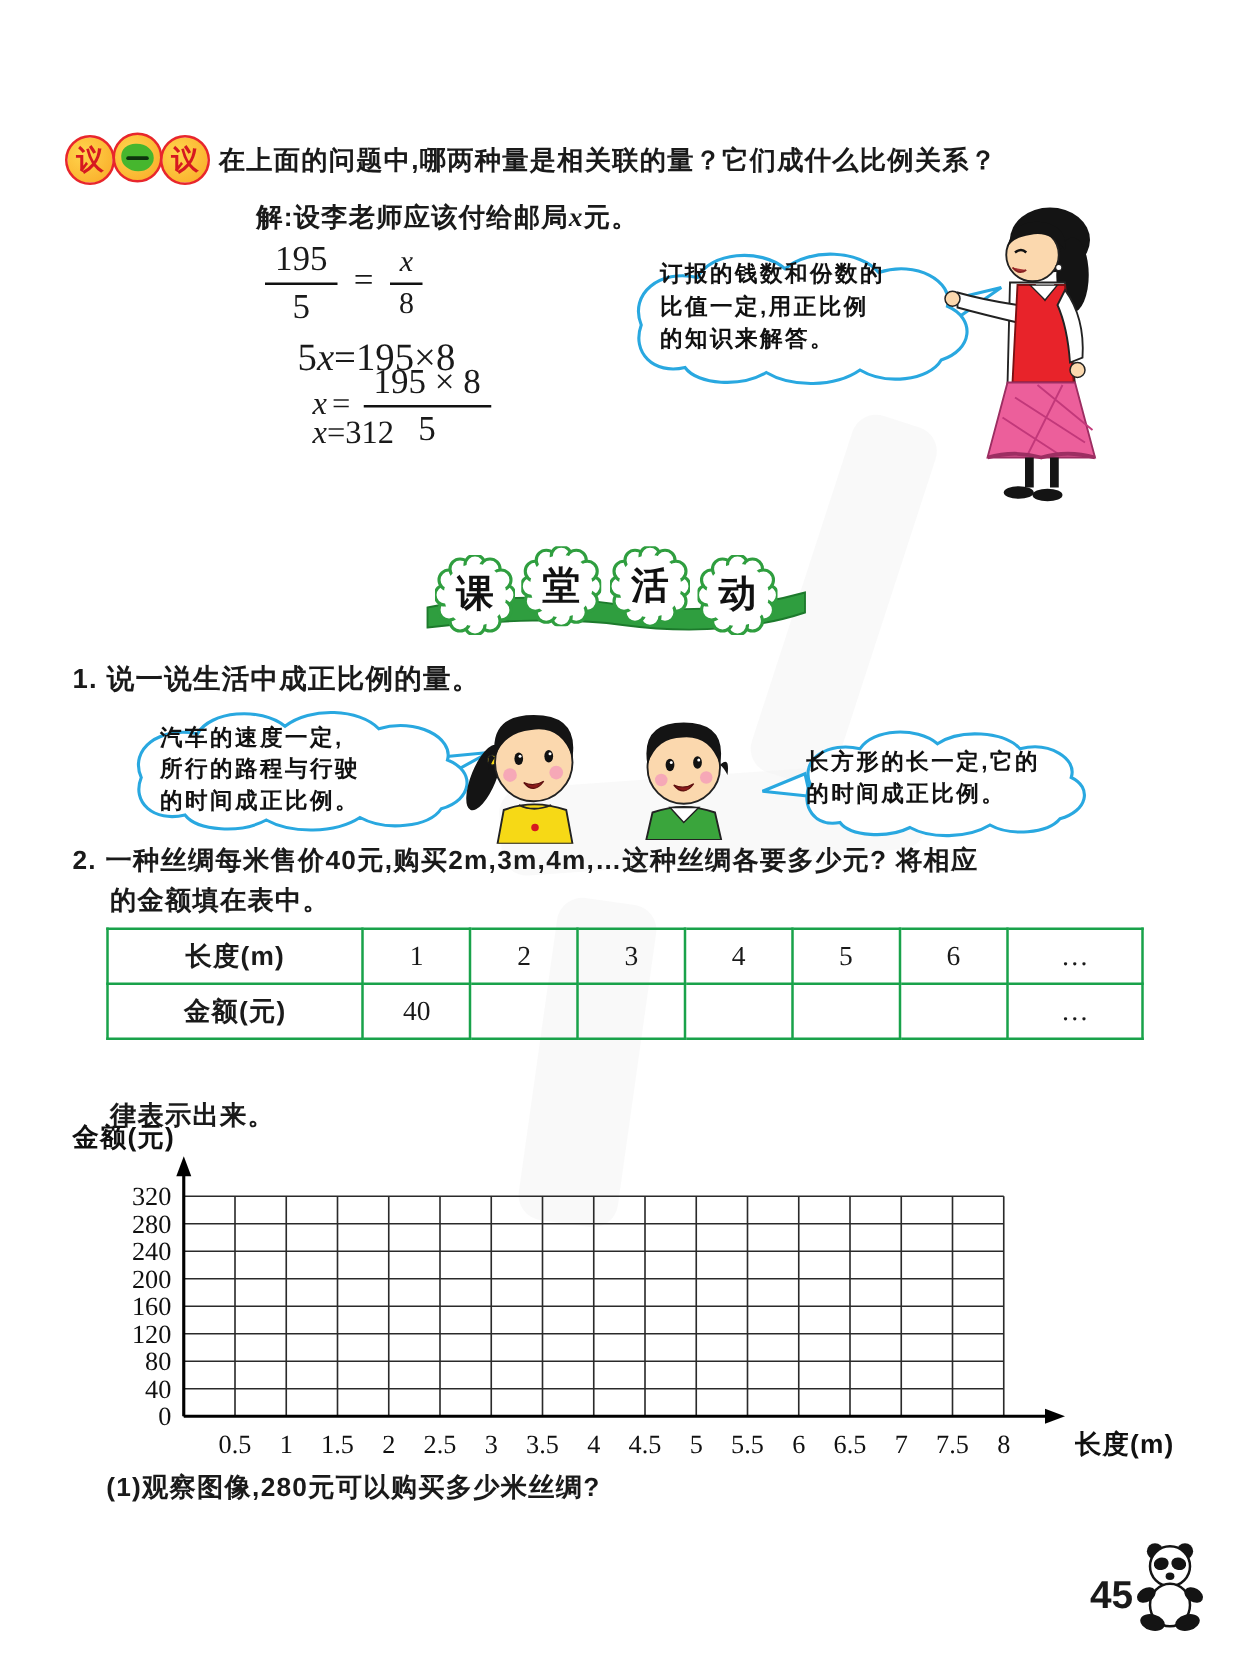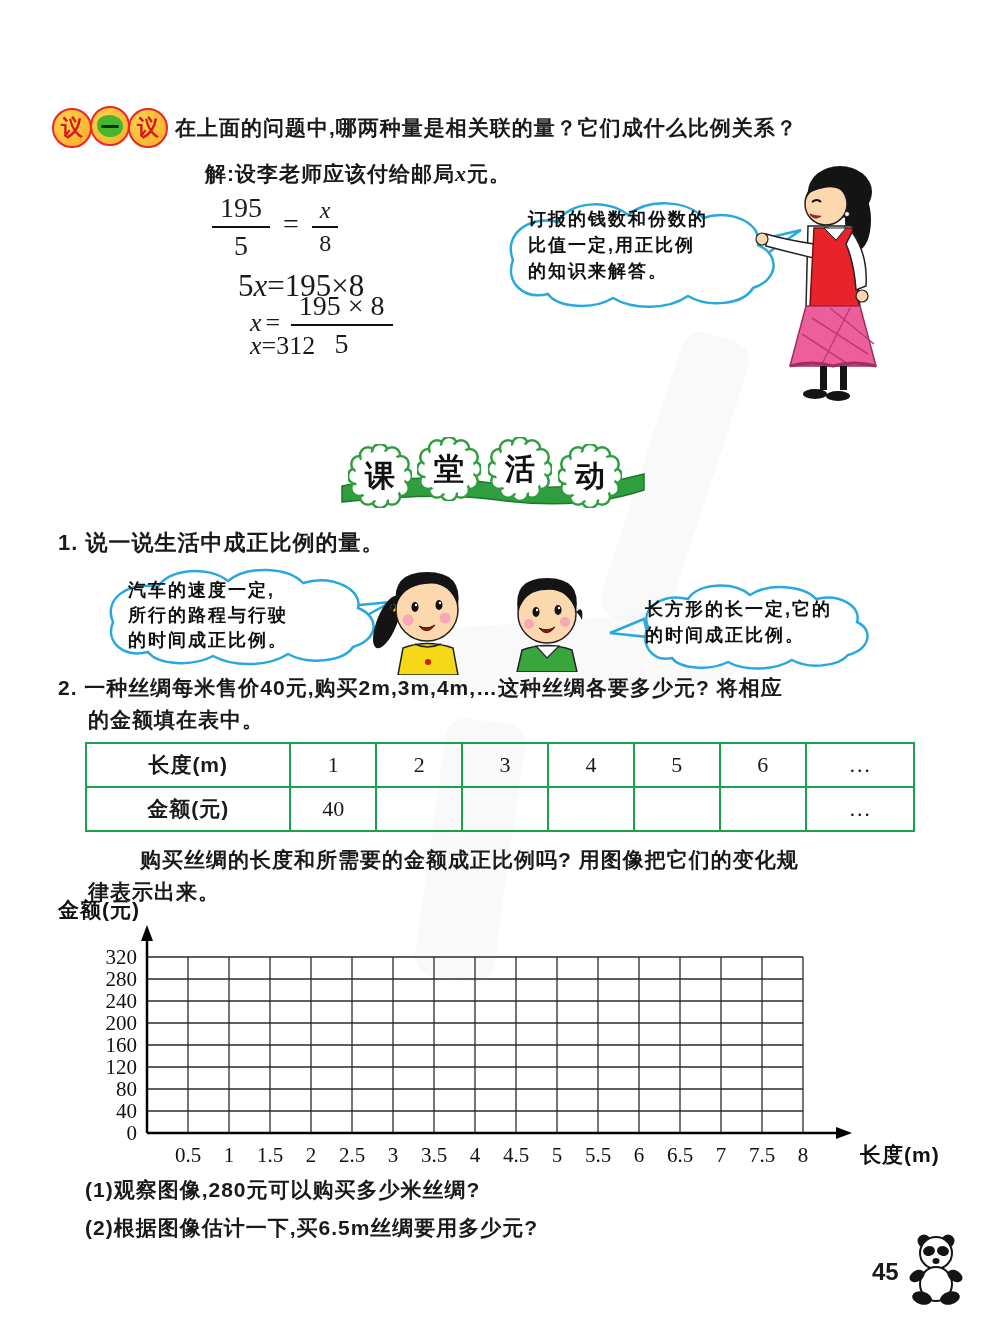--- a/index.html
+++ b/index.html
@@ -31,21 +31,21 @@
   .flower .flower-char{position:absolute;left:0;top:0;width:64px;height:64px;text-align:center;
       line-height:64px;font-size:30px;font-weight:800;color:#111;}
   
   table.silk{border-collapse:collapse;width:830px;table-layout:fixed;}
   table.silk td{border:2.5px solid #19a24a;height:40px;text-align:center;
       font-size:21px;font-weight:600;}
   table.silk td.num{font-family:"Liberation Serif","DejaVu Serif",serif;font-weight:500;font-size:22px;}
   
   #chart-svg text.tick{font-family:"Liberation Serif","DejaVu Serif",serif;font-size:21px;fill:#111;}
   #chart-svg text.axlabel{font-family:"Liberation Sans","DejaVu Sans",sans-serif;font-weight:700;font-size:21px;fill:#111;letter-spacing:1px;}
-  .pagenum{font-size:24px;font-weight:700;font-family:"Liberation Sans",sans-serif;}
+  .pagenum{font-size:31px;font-weight:700;font-family:"Liberation Sans",sans-serif;}
 </style>
 </head>
 <body>
 
 <div id="page">
 
   <div class="wm" style="left:640px;top:330px;width:70px;height:300px;transform:rotate(18deg);"></div>
   <div class="wm" style="left:400px;top:620px;width:340px;height:70px;transform:rotate(-4deg);"></div>
   <div class="wm" style="left:430px;top:720px;width:80px;height:260px;transform:rotate(8deg);"></div>
 
@@ -298,21 +298,20 @@
         <td class="num"></td>
         <td class="num"></td>
         <td class="num"></td>
         <td class="num"></td>
         <td class="num">…</td>
       </tr>
     </tbody>
       </table>
   </div>
 
-  <div class="abs cn" style="left:140px;top:846px;font-size:21px;">购买丝绸的长度和所需要的金额成正比例吗? 用图像把它们的变化规</div>
   <div class="abs cn" style="left:88px;top:878px;font-size:21px;">律表示出来。</div>
 
   <svg id="chart-svg" class="abs" style="left:0;top:895px;" width="1000" height="300" viewBox="0 0 1000 300">
       <line x1="147" y1="62" x2="147" y2="238" stroke="#2a2a2a" stroke-width="1.3"></line>
       <line x1="188" y1="62" x2="188" y2="238" stroke="#2a2a2a" stroke-width="1.3"></line>
       <line x1="229" y1="62" x2="229" y2="238" stroke="#2a2a2a" stroke-width="1.3"></line>
       <line x1="270" y1="62" x2="270" y2="238" stroke="#2a2a2a" stroke-width="1.3"></line>
       <line x1="311" y1="62" x2="311" y2="238" stroke="#2a2a2a" stroke-width="1.3"></line>
       <line x1="352" y1="62" x2="352" y2="238" stroke="#2a2a2a" stroke-width="1.3"></line>
       <line x1="393" y1="62" x2="393" y2="238" stroke="#2a2a2a" stroke-width="1.3"></line>
@@ -362,21 +361,20 @@
       <text class="tick" x="639" y="267" text-anchor="middle">6</text>
       <text class="tick" x="680" y="267" text-anchor="middle">6.5</text>
       <text class="tick" x="721" y="267" text-anchor="middle">7</text>
       <text class="tick" x="762" y="267" text-anchor="middle">7.5</text>
       <text class="tick" x="803" y="267" text-anchor="middle">8</text>
       <text class="axlabel" x="58" y="22">金额(元)</text>
       <text class="axlabel" x="860" y="267">长度(m)</text>
     </svg>
 
   <div class="abs cn" style="left:85px;top:1176px;font-size:21px;">(1)观察图像,280元可以购买多少米丝绸?</div>
-  <div class="abs cn" style="left:85px;top:1214px;font-size:21px;">(2)根据图像估计一下,买6.5m丝绸要用多少元?</div>
 
   <div class="abs pagenum" style="left:872px;top:1258px;">45</div>
   <svg class="abs" style="left:905px;top:1232px;" width="62" height="74" viewBox="0 0 62 74">
     <circle cx="19" cy="9" r="6.5" fill="#141414"></circle>
     <circle cx="43" cy="9" r="6.5" fill="#141414"></circle>
     <circle cx="31" cy="21" r="16" fill="#ffffff" stroke="#141414" stroke-width="2"></circle>
     <ellipse cx="24" cy="19" rx="6" ry="5" fill="#141414" transform="rotate(-15 24 19)"></ellipse>
     <ellipse cx="38" cy="19" rx="6" ry="5" fill="#141414" transform="rotate(15 38 19)"></ellipse>
     <ellipse cx="31" cy="29" rx="3.5" ry="3" fill="#141414"></ellipse>
     <ellipse cx="31" cy="52" rx="16" ry="17" fill="#ffffff" stroke="#141414" stroke-width="2"></ellipse>

